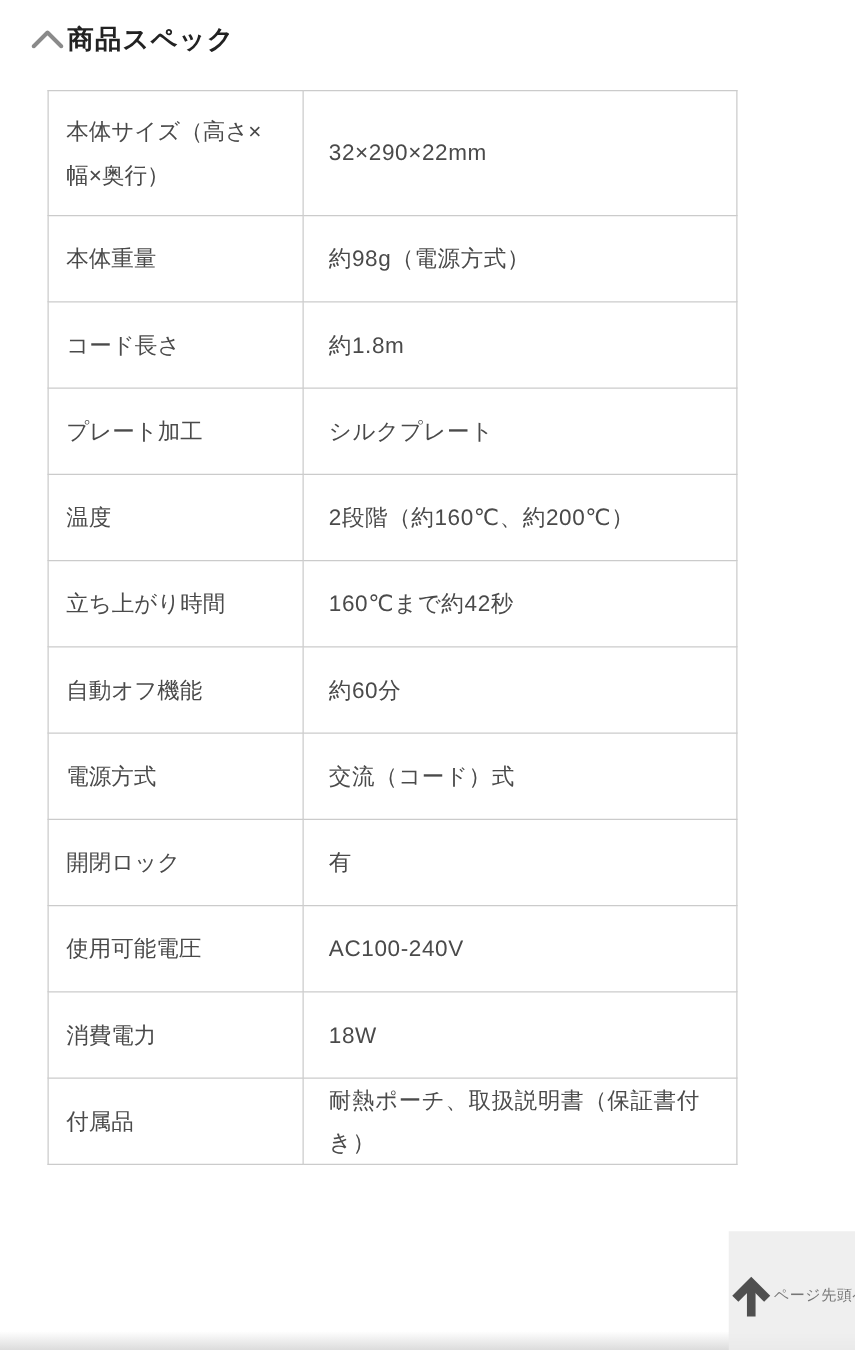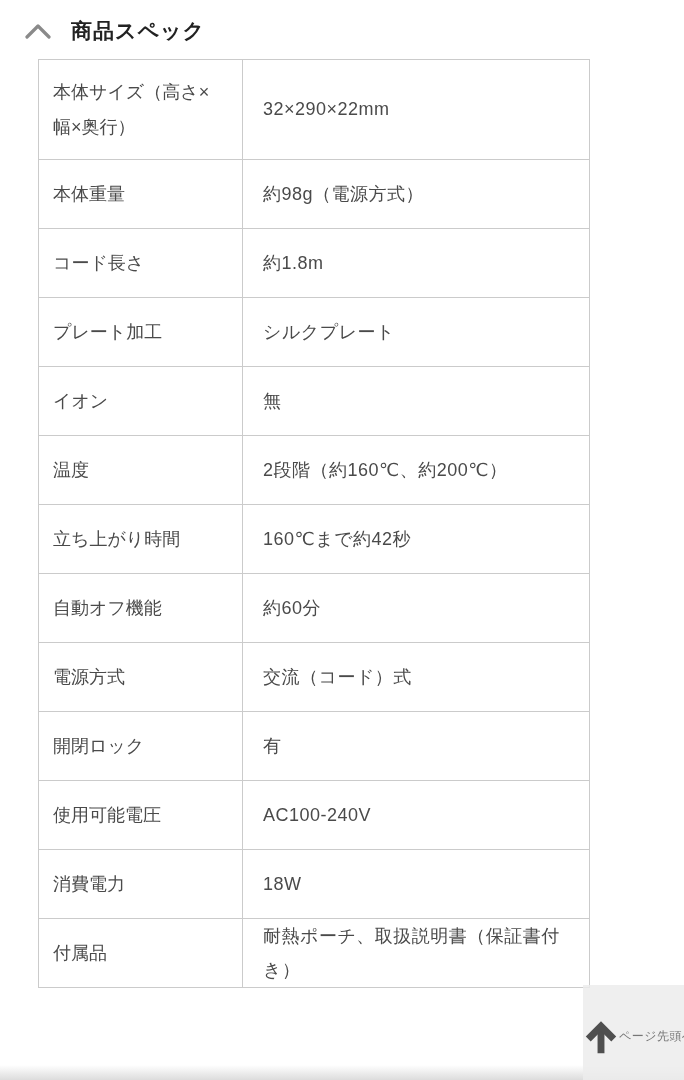--- a/index.html
+++ b/index.html
@@ -20,36 +20,37 @@
   }
   .page {
     position: relative;
     width: 684px; height: 1080px;
     overflow: hidden;
     background: var(--page-bg);
   }
   .section-header {
     display: flex;
     align-items: center;
-    gap: 20px;
+    gap: 3px;
     padding: 17px 0 14px 25px;
     cursor: pointer;
   }
   .section-header .chevron { display: inline-flex; align-items: center; }
   .section-title {
     font-size: 21px;
     font-weight: bold;
     color: var(--title);
     letter-spacing: 1px;
   }
   table.spec-table {
     margin-left: 38px;
     width: 552px;
     border-collapse: collapse;
     table-layout: fixed;
+    margin-top: 13px;
   }
   table.spec-table th, table.spec-table td {
     border: 1px solid var(--border);
     font-size: 18px;
     font-weight: normal;
     color: var(--text);
     vertical-align: middle;
     line-height: 1.9;
   }
   table.spec-table th {
@@ -115,24 +116,20 @@
         </tr>
         <tr>
           <th>コード長さ</th>
           <td>約1.8m</td>
         </tr>
         <tr>
           <th>プレート加工</th>
           <td>シルクプレート</td>
         </tr>
         <tr>
-          <th>イオン</th>
-          <td>無</td>
-        </tr>
-        <tr>
           <th>温度</th>
           <td>2段階（約160℃、約200℃）</td>
         </tr>
         <tr>
           <th>立ち上がり時間</th>
           <td>160℃まで約42秒</td>
         </tr>
         <tr>
           <th>自動オフ機能</th>
           <td>約60分</td>

